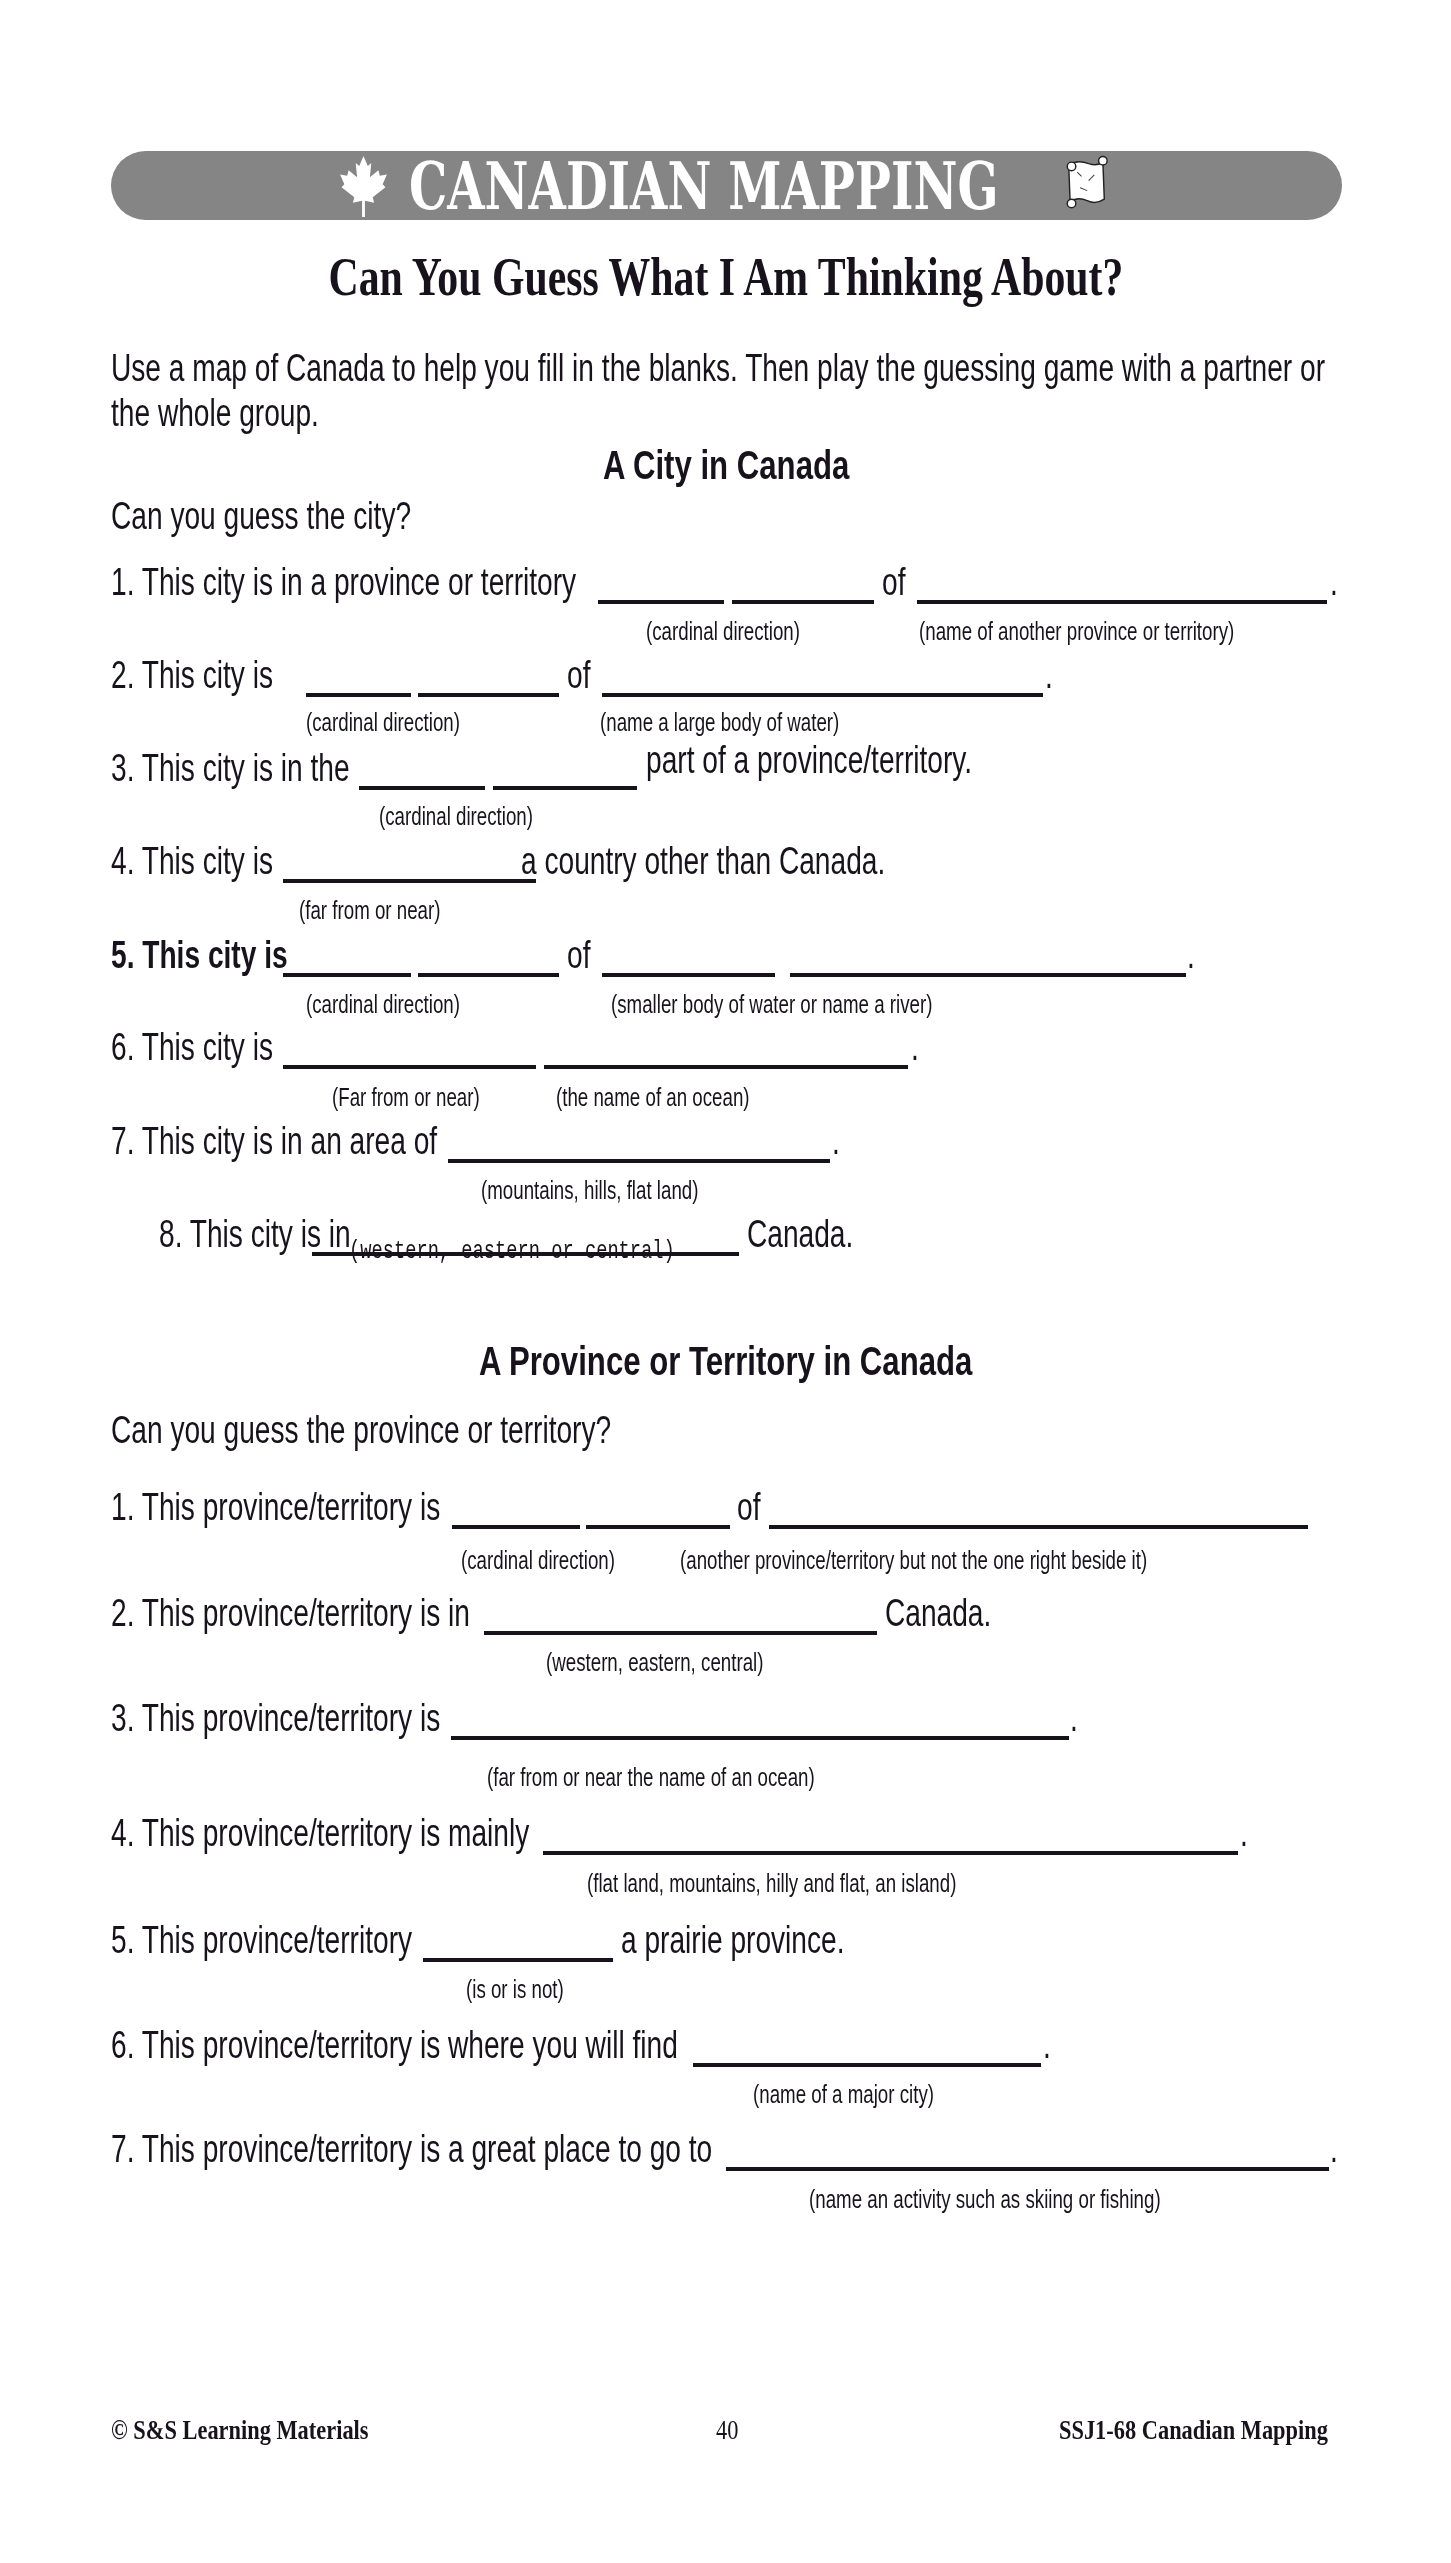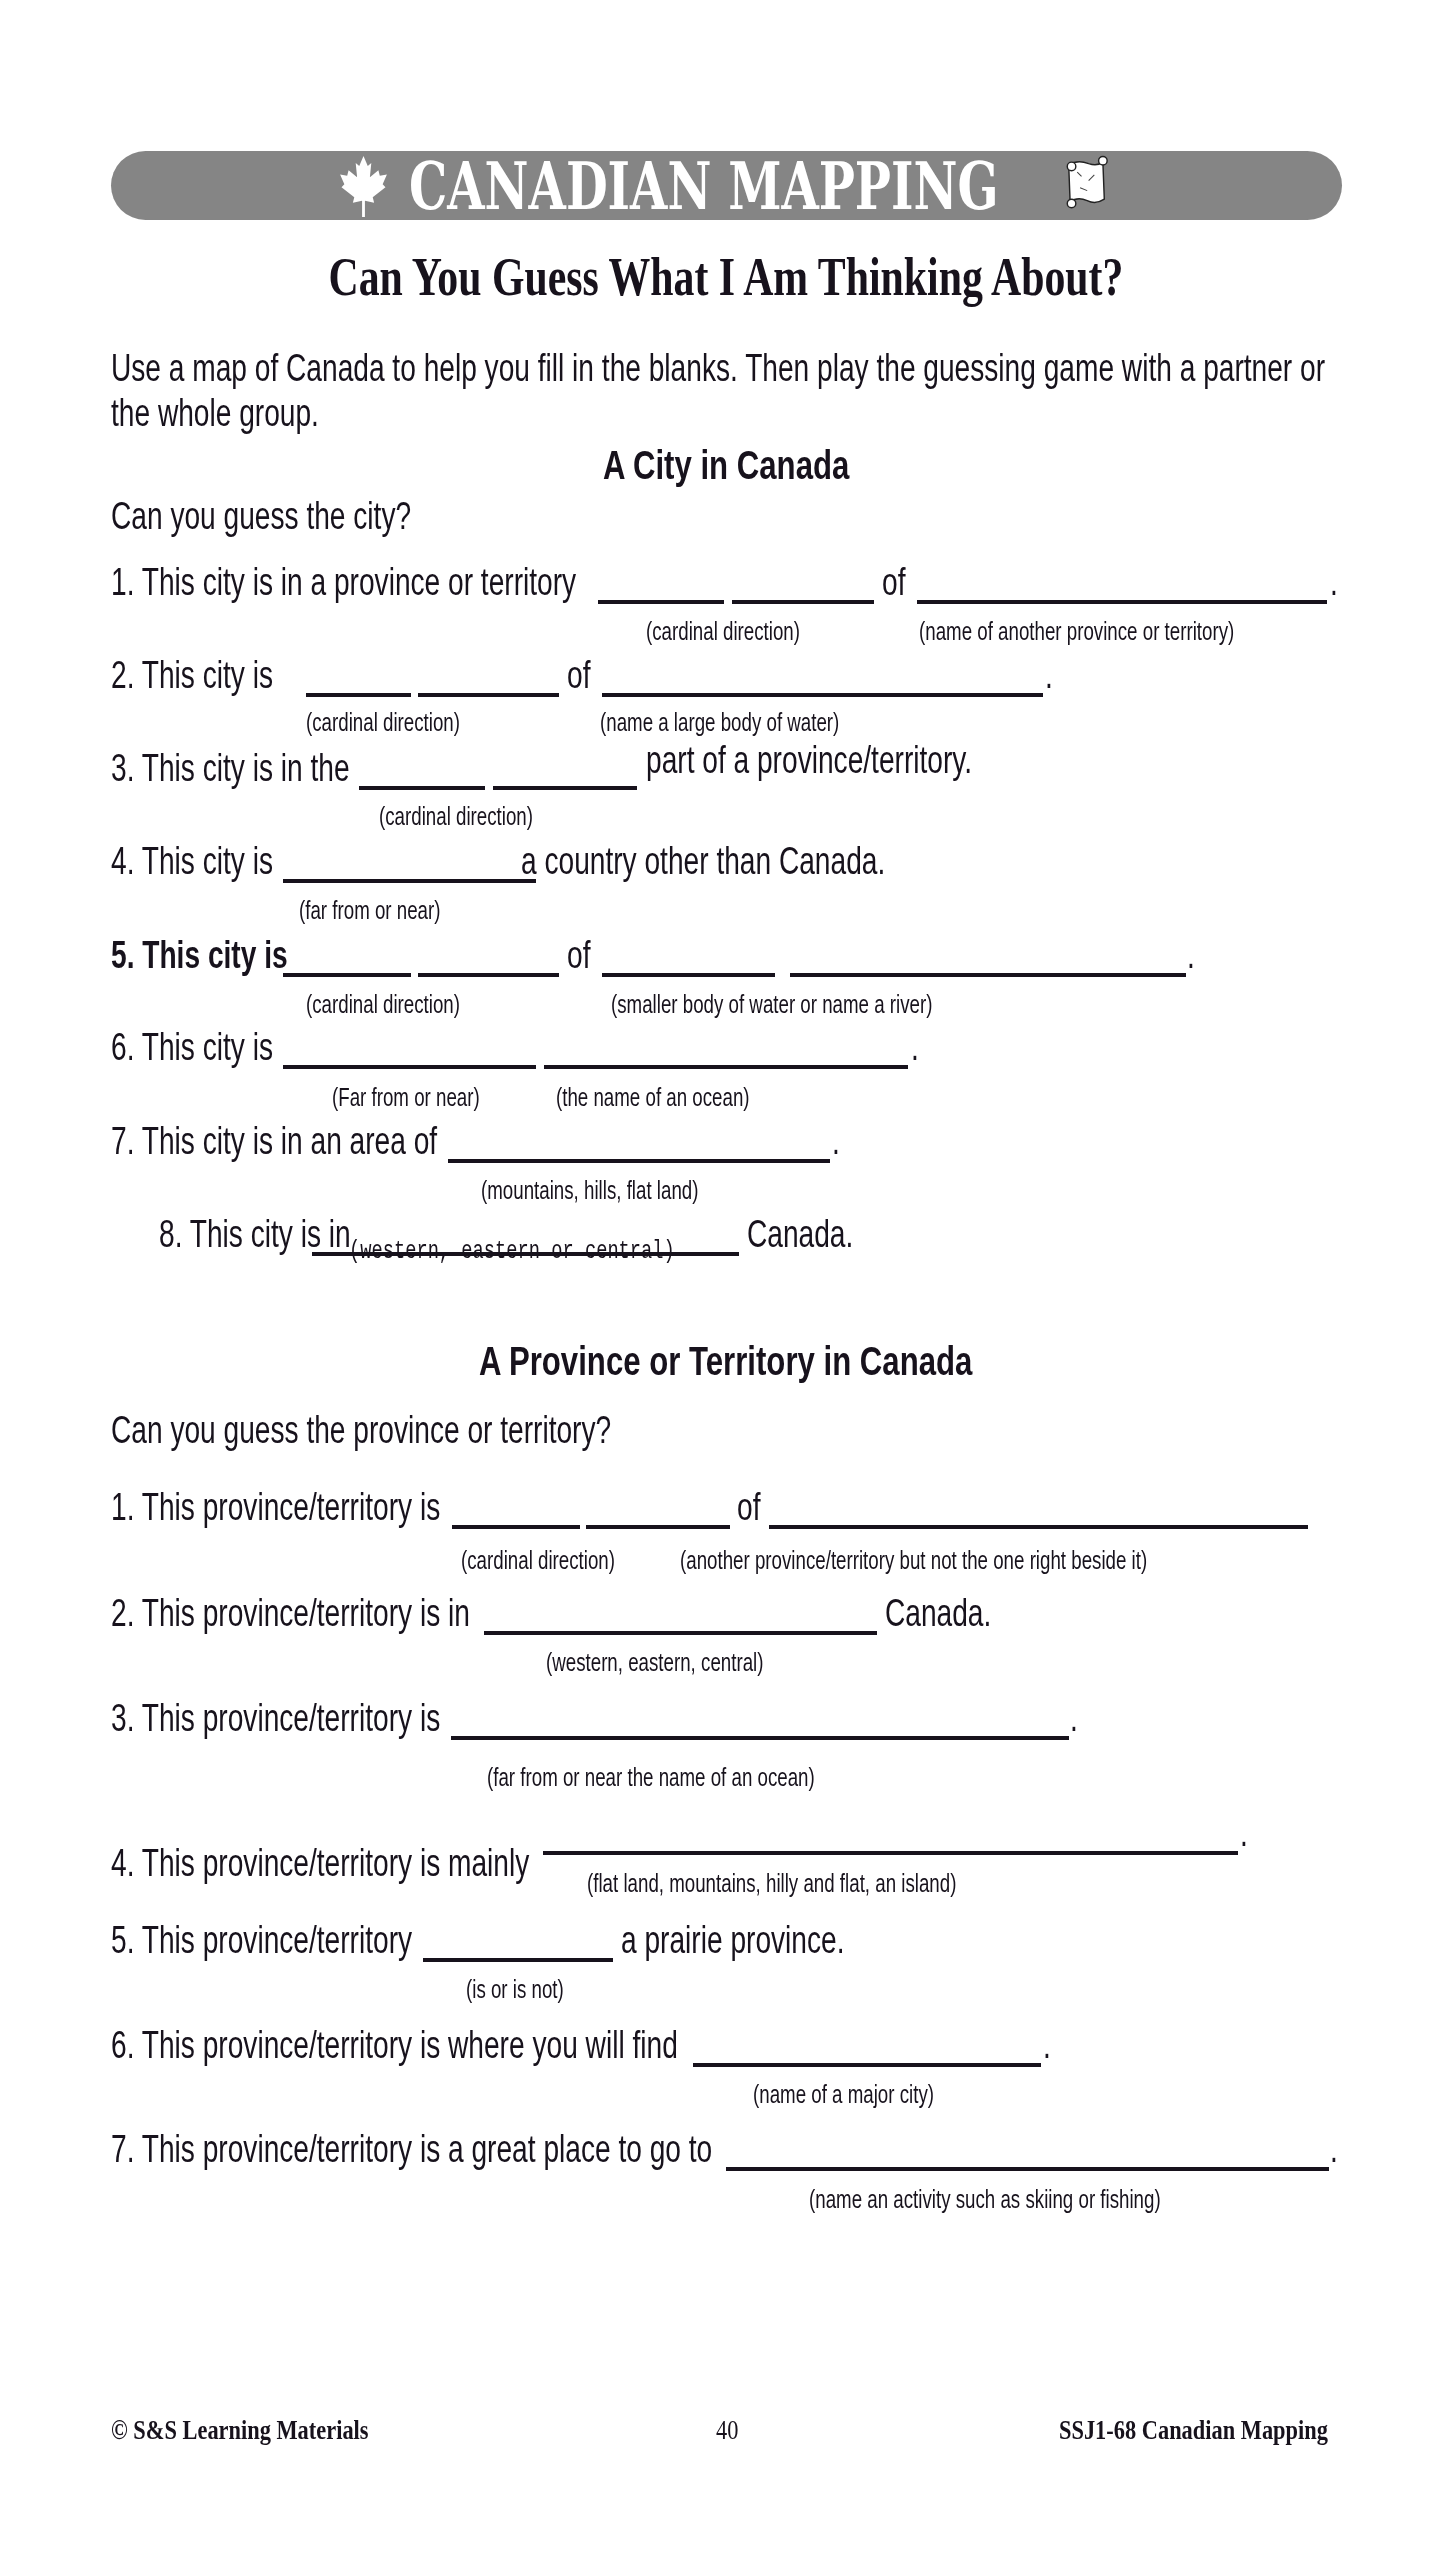--- a/index.html
+++ b/index.html
@@ -116,21 +116,21 @@
 <div class="abs" style="left:111px;top:1592px;"><span class="cond t">2. This province/territory is in</span></div>
 <div class="blank" style="left:484px;top:1631px;width:393px;"></div>
 <div class="abs" style="left:885px;top:1592px;"><span class="cond t">Canada.</span></div>
 <div class="abs" style="left:546px;top:1647px;"><span class="cond hint">(western, eastern, central)</span></div>
 
 <div class="abs" style="left:111px;top:1697px;"><span class="cond t">3. This province/territory is</span></div>
 <div class="blank" style="left:451px;top:1736px;width:618px;"></div>
 <div class="abs" style="left:1070px;top:1697px;"><span class="cond t">.</span></div>
 <div class="abs" style="left:487px;top:1762px;"><span class="cond hint">(far from or near the name of an ocean)</span></div>
 
-<div class="abs" style="left:111px;top:1812px;margin-top:30px;"><span class="cond t">4. This province/territory is mainly</span></div>
+<div class="abs" style="left:111px;top:1812px;"><span class="cond t">4. This province/territory is mainly</span></div>
 <div class="blank" style="left:543px;top:1851px;width:695px;"></div>
 <div class="abs" style="left:1240px;top:1812px;"><span class="cond t">.</span></div>
 <div class="abs" style="left:587px;top:1868px;"><span class="cond hint">(flat land, mountains, hilly and flat, an island)</span></div>
 
 <div class="abs" style="left:111px;top:1919px;"><span class="cond t">5. This province/territory</span></div>
 <div class="blank" style="left:423px;top:1958px;width:190px;"></div>
 <div class="abs" style="left:621px;top:1919px;"><span class="cond t">a prairie province.</span></div>
 <div class="abs" style="left:466px;top:1974px;"><span class="cond hint">(is or is not)</span></div>
 
 <div class="abs" style="left:111px;top:2024px;"><span class="cond t">6. This province/territory is where you will find</span></div>

